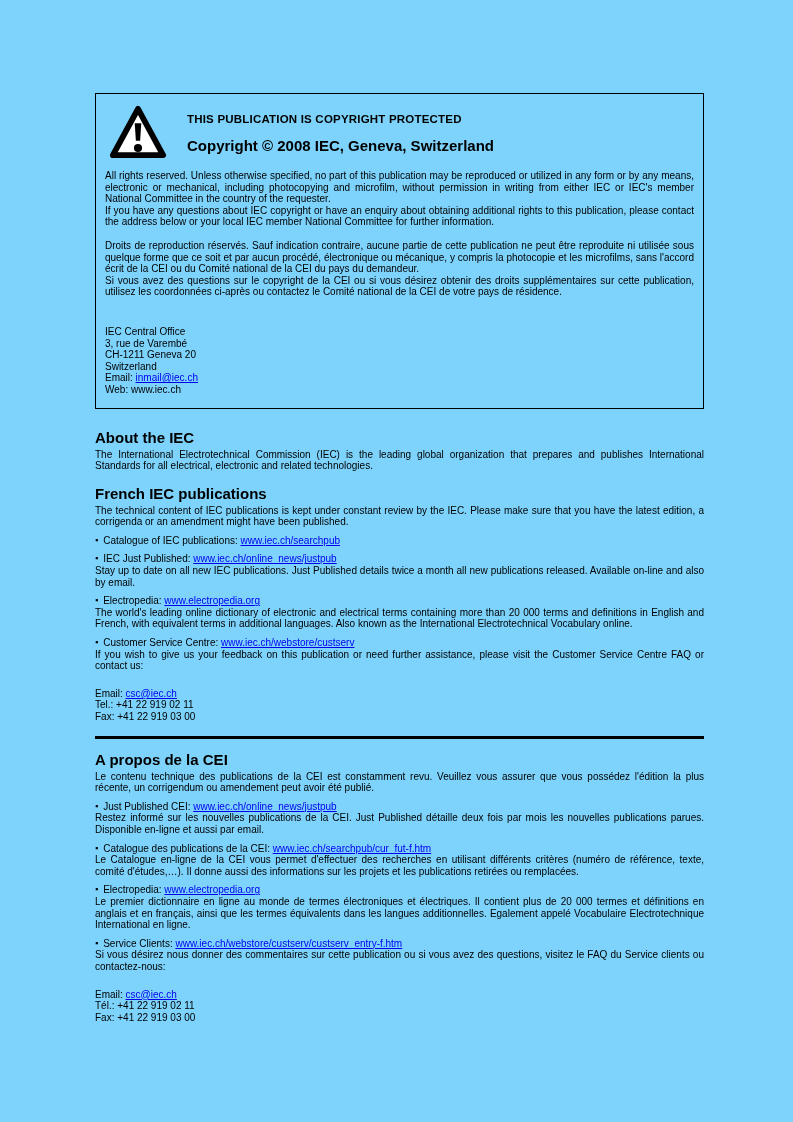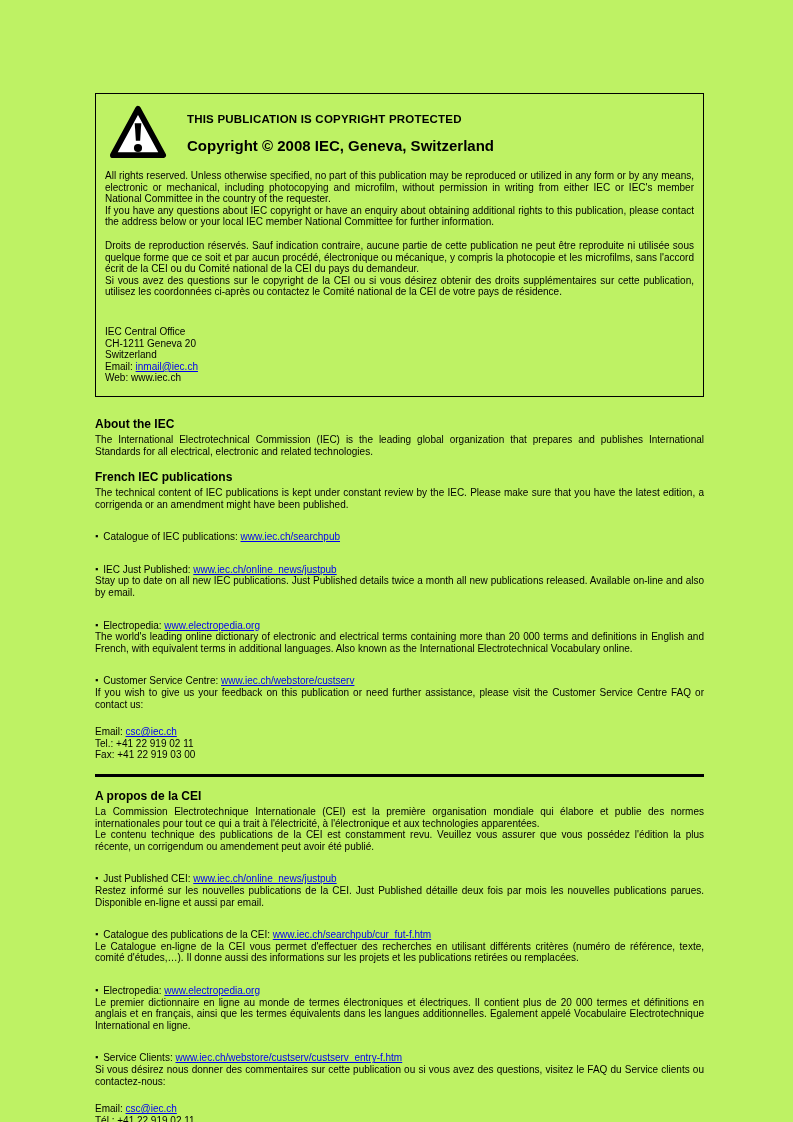--- a/index.html
+++ b/index.html
@@ -1,43 +1,43 @@
 <!DOCTYPE html>
 <html style="--link-color: #0000EE;"><head>
 <meta charset="utf-8">
 <style>
   * { box-sizing: border-box; }
   html, body { margin: 0; padding: 0; background: #ffffff; }
   .page {
     width: 793px; height: 1122px; position: relative; overflow: hidden;
-    background: #bef264; color: #000;
+    background: #7dd3fc; color: #000;
     font-family: "Liberation Sans", "DejaVu Sans", sans-serif;
   }
   .content { position: absolute; left: 95px; top: 93px; width: 609px; }
 
   
   .copyright-box { border: 1px solid #000; padding: 8px 9px 12px 9px; margin-bottom: 20px; }
   .box-header { display: flex; align-items: flex-start; gap: 20px; margin: 2px 0 10px 4px; }
   .warning-svg { flex: 0 0 auto; display: block; }
   .box-titles { padding-top: 9px; }
   .box-title { font-weight: bold; font-size: 11.5px; letter-spacing: 0.2px; margin-bottom: 12px; }
   .box-subtitle { font-weight: bold; font-size: 15px; }
 
   .small { font-size: 10px; line-height: 11.6px; }
   p { margin: 0; }
   .jt { text-align: justify; }
   .para-group { margin-bottom: 12px; }
   .address-block { margin-top: 28px; }
 
   a.link { color: var(--link-color, #0000EE); text-decoration: underline; cursor: pointer; }
 
-  .section-heading { font-size: 12px; font-weight: bold; margin: 13px 0 3px 0; }
+  .section-heading { font-size: 15px; font-weight: bold; margin: 13px 0 3px 0; }
   .section-heading.first { margin-top: 0; }
 
-  .bullet-line { margin-top: 21px; }
+  .bullet-line { margin-top: 7px; }
   .bullet { font-size: 9px; margin-right: 5px; vertical-align: 1px; }
 
   .contact-block { margin-top: 16px; }
 
   .rule { height: 3px; background: #000; border: none; margin: 13px 0 12px 0; }
 </style>
 </head>
 <body>
 
 <div class="page">
@@ -61,20 +61,21 @@
         <p class="jt">If you have any questions about IEC copyright or have an enquiry about obtaining additional rights to this publication, please contact the address below or your local IEC member National Committee for further information.</p>
       </div>
 
       <div class="para-group small">
         <p class="jt">Droits de reproduction réservés. Sauf indication contraire, aucune partie de cette publication ne peut être reproduite ni utilisée sous quelque forme que ce soit et par aucun procédé, électronique ou mécanique, y compris la photocopie et les microfilms, sans l'accord écrit de la CEI ou du Comité national de la CEI du pays du demandeur.</p>
         <p class="jt">Si vous avez des questions sur le copyright de la CEI ou si vous désirez obtenir des droits supplémentaires sur cette publication, utilisez les coordonnées ci-après ou contactez le Comité national de la CEI de votre pays de résidence.</p>
       </div>
 
       <div class="small address-block">
         <div>IEC Central Office</div>
+        <div>3, rue de Varembé</div>
         <div>CH-1211 Geneva 20</div>
         <div>Switzerland</div>
         <div><span>Email: </span><a class="link">inmail@iec.ch</a></div>
         <div>Web: www.iec.ch</div>
       </div>
     </div>
 
     <div class="section-heading first">About the IEC</div>
     <p class="small jt">The International Electrotechnical Commission (IEC) is the leading global organization that prepares and publishes International Standards for all electrical, electronic and related technologies.</p>
 
@@ -110,21 +111,20 @@
 
     <div class="small contact-block">
       <div><span>Email: </span><a class="link">csc@iec.ch</a></div>
       <div>Tel.: +41 22 919 02 11</div>
       <div>Fax: +41 22 919 03 00</div>
     </div>
 
     <div class="rule"></div>
 
     <div class="section-heading first">A propos de la CEI</div>
-    <p class="small jt">La Commission Electrotechnique Internationale (CEI) est la première organisation mondiale qui élabore et publie des normes internationales pour tout ce qui a trait à l'électricité, à l'électronique et aux technologies apparentées.</p>
 
     <p class="small jt">Le contenu technique des publications de la CEI est constamment revu. Veuillez vous assurer que vous possédez l'édition la plus récente, un corrigendum ou amendement peut avoir été publié.</p>
 
     <div class="small">
       <div class="bullet-line">
         <span class="bullet">▪</span><span>Just Published CEI: </span><a class="link">www.iec.ch/online_news/justpub</a>
       </div>
       <p class="jt">Restez informé sur les nouvelles publications de la CEI. Just Published détaille deux fois par mois les nouvelles publications parues. Disponible en-ligne et aussi par email.</p>
     </div>
 

